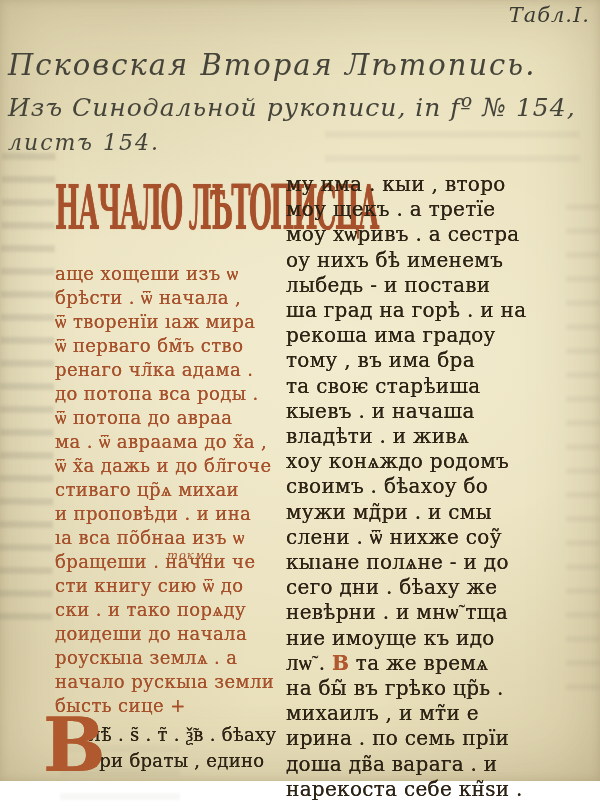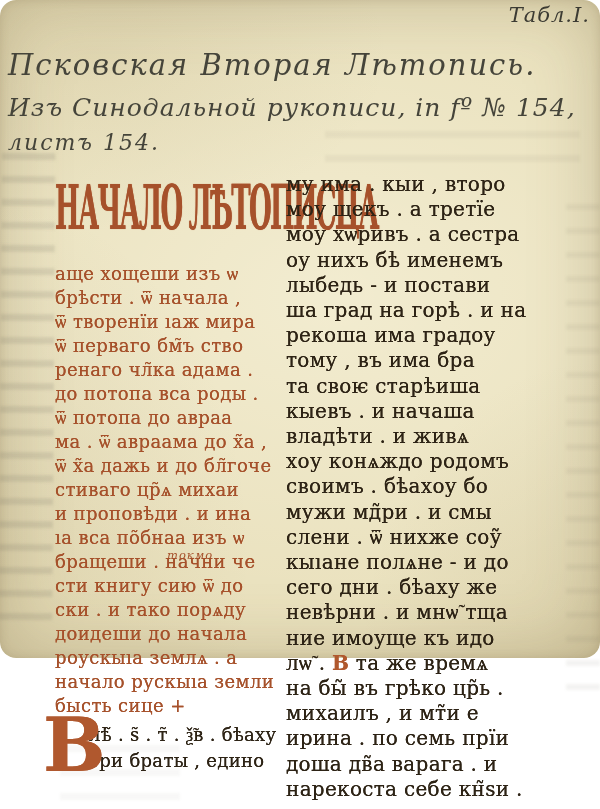--- a/index.html
+++ b/index.html
@@ -1,26 +1,25 @@
 <!DOCTYPE html>
 <html><head>
 <meta charset="utf-8">
 <style>
   html,body{margin:0;padding:0;width:600px;height:809px;overflow:hidden;}
   .page{
-    position:relative;width:600px;height:658px;
+    position:relative;width:600px;height:781px;
     background-color:#e8dfba;
     background-image:
       radial-gradient(ellipse 500px 300px at 15% 8%, rgba(140,120,70,0.10), transparent 60%),
       radial-gradient(ellipse 400px 500px at 100% 100%, rgba(130,110,65,0.12), transparent 60%),
       radial-gradient(ellipse 420px 600px at 0% 85%, rgba(130,110,65,0.10), transparent 60%),
       radial-gradient(ellipse 700px 500px at 55% 45%, rgba(255,252,235,0.45), transparent 75%);
     box-shadow: inset 0 0 70px rgba(105,85,45,0.28), inset 0 0 10px rgba(105,85,45,0.18);
     font-family:"DejaVu Serif", serif;
-    border-radius:16px;
   }
   
   .ghost{position:absolute;filter:blur(1.8px);pointer-events:none;}
   .ghost-left{left:0;top:140px;width:54px;height:480px;
     background:repeating-linear-gradient(0deg, rgba(112,106,90,0.16) 0 7px, transparent 7px 23px);
     transform:rotate(.4deg);}
   .ghost-right{right:0;top:190px;width:34px;height:500px;opacity:.55;
     background:repeating-linear-gradient(0deg, rgba(112,106,90,0.15) 0 6px, transparent 6px 24px);}
   .ghost-top{left:325px;top:116px;width:255px;height:46px;opacity:.5;
     background:repeating-linear-gradient(0deg, rgba(112,106,90,0.14) 0 7px, transparent 7px 24px);}

